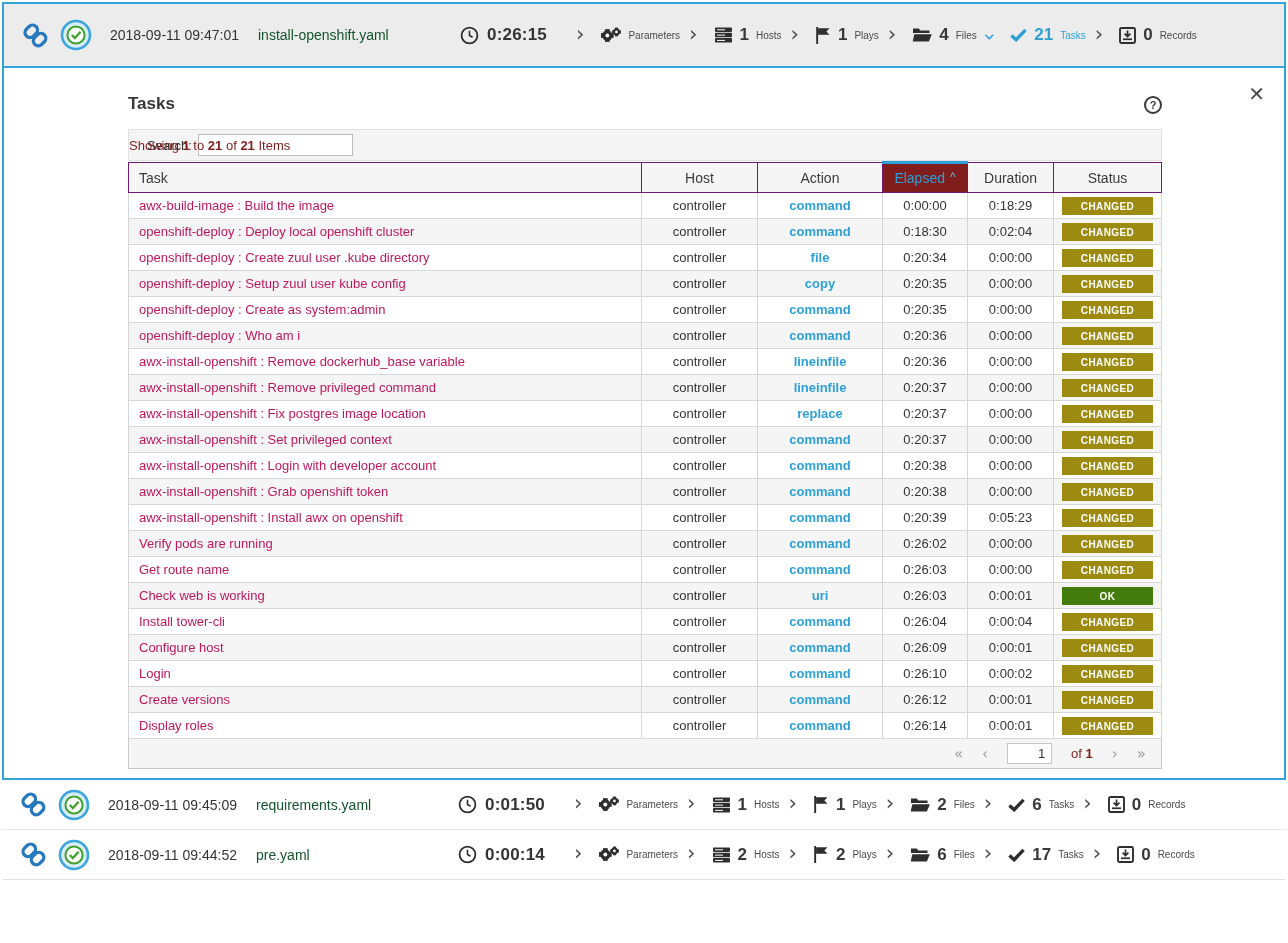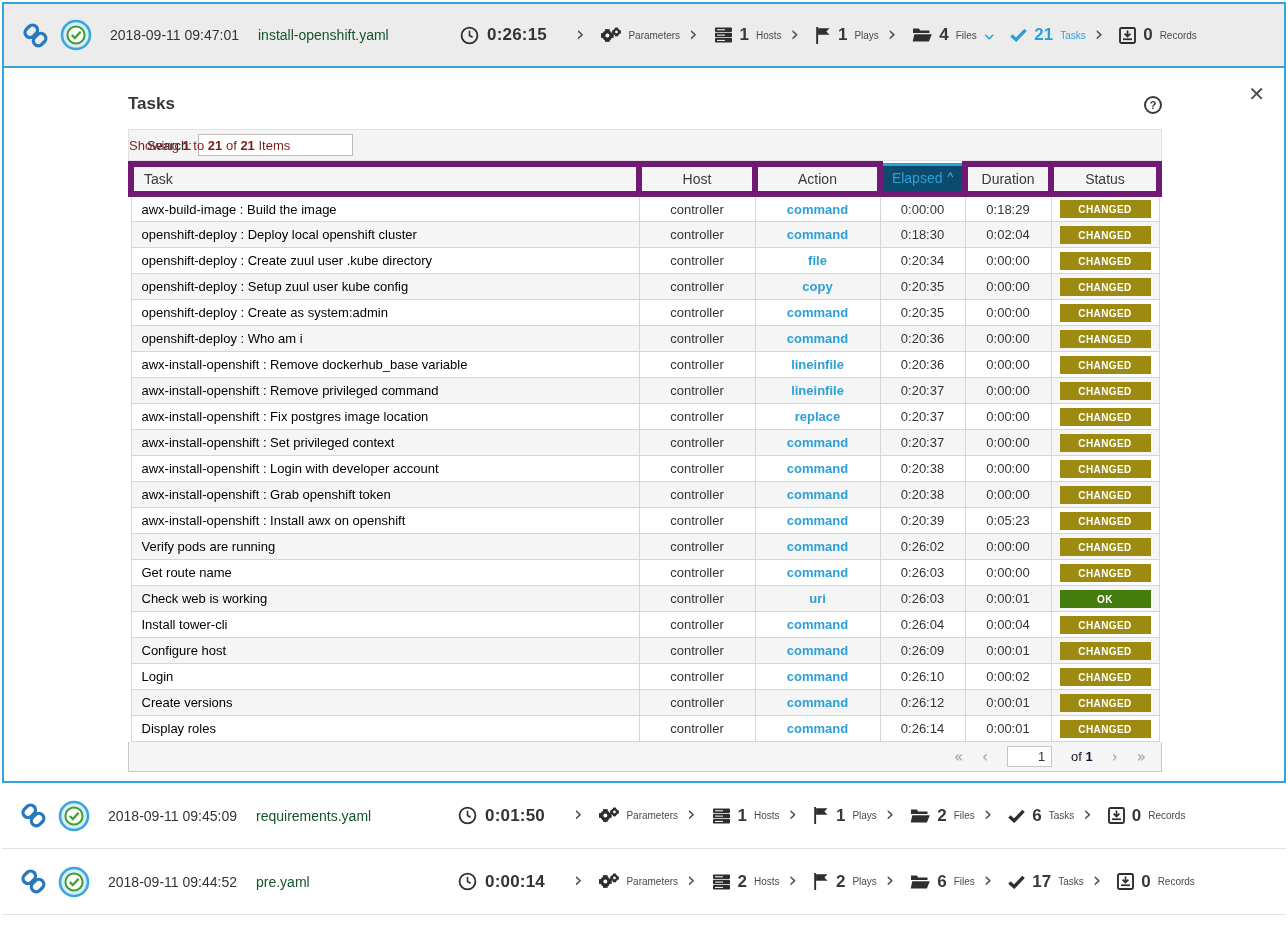--- a/index.html
+++ b/index.html
@@ -10,21 +10,21 @@
     font-family:"Liberation Sans", sans-serif;
     font-size:13px;
   }
 
   
   .expanded-playbook { margin:2px 2px 0 2px; border:2px solid #35a2d8; }
 
   
   .playbook-bar { display:flex; align-items:center; height:64px; padding-left:18px; }
   .topbar { background:#ececec; border-bottom:2px solid #35a2d8; }
-  .row-bar { height:66px; margin:0 2px; background:#fff; border-bottom:1px solid #e3e3e3; }
+  .row-bar { height:50px; margin:0 2px; background:#fff; border-bottom:1px solid #e3e3e3; }
   .row-bar:first-of-type { margin-top:1px; }
 
   .pb-links { display:flex; align-items:center; gap:11px; width:84px; flex:0 0 auto; }
   .icon { display:inline-flex; align-items:center; }
   .pb-date { width:148px; flex:0 0 auto; font-size:14px; color:#333; margin-left:4px; }
   .pb-file { width:202px; flex:0 0 auto; font-size:14px; color:#14532d; text-decoration:none; cursor:pointer; }
   .pb-duration { width:100px; flex:0 0 auto; display:flex; align-items:center; gap:8px; color:#333; }
   .pb-duration b { font-size:17px; font-weight:700; letter-spacing:0.2px; }
   .pb-duration .icon { color:#2e2e2e; }
 
@@ -49,38 +49,38 @@
 
   .search-bar { position:relative; height:32px; background:#f4f4f4; border:1px solid #e2e2e2;
                 display:flex; align-items:center; padding:0 10px; }
   .search-bar label { color:#333;margin-left:8px; }
   .search-input { margin-left:6px; width:155px; height:22px; border:1px solid #bdbdbd; background:#fff;
                   font-family:inherit; font-size:13px; padding:0 4px; }
   .showing { position:absolute; left:0; right:0; text-align:left; pointer-events:none; color:#7f1d1d; }
   .showing b { font-weight:700; }
 
   table { width:100%; border-collapse:collapse; table-layout:fixed; font-size:13px; }
-  thead th { height:30px; background:#f5f5f5; border:6px solid #701a75; font-weight:400;
+  thead th { height:30px; background:#f5f5f5; border:1px solid #701a75; font-weight:400;
              font-size:14px; color:#3a3a3a; text-align:center; cursor:pointer; }
   thead th.col-task { text-align:left; padding-left:10px; }
-  thead th.sorted { background:#0c4a6e; border-top:3px solid #2da0d8; color:#2d9fd6; }
+  thead th.sorted { background:#7f1d1d; border-top:3px solid #2da0d8; color:#2d9fd6; }
   .sort-caret { font-size:12px; margin-left:5px; position:relative; top:-2px; color:#5fb6e2; }
   tbody td { height:26px; border:1px solid #d6d6d6; padding:0 4px; text-align:center; color:#333; }
-  tbody td.col-task { text-align:left; padding-left:10px; color:#000000; }
+  tbody td.col-task { text-align:left; padding-left:10px; color:#be185d; }
   tbody tr.alt { background:#f5f5f5; }
   .action-link { color:#2da0d8; font-weight:700; cursor:pointer; }
   .status-badge { display:block; margin:3px 4px; padding:4px 0 3px; color:#fff; font-weight:700;
                   font-size:10px; letter-spacing:0.4px; text-align:center; }
 
   .pagination { height:30px; background:#f5f5f5; border:1px solid #c9c9c9; border-top:0;
                 display:flex; align-items:center; justify-content:flex-end; gap:19px; padding-right:15px; }
   .pg-btn { color:#9b9b9b; font-size:15px; cursor:pointer; font-family:"DejaVu Sans", sans-serif; }
   .pg-input { width:45px; height:21px; border:1px solid #c6c6c6; text-align:right; padding-right:6px;
               font-family:inherit; font-size:13px; color:#333; }
-  .pg-of { color:#0f172a; }
+  .pg-of { color:#7f1d1d; }
   .pg-of b { font-weight:700; }
 </style>
 </head>
 <body>
 
 <div class="expanded-playbook">
 
   <div class="playbook-bar topbar">
     <span class="pb-links">
       <span class="icon">

